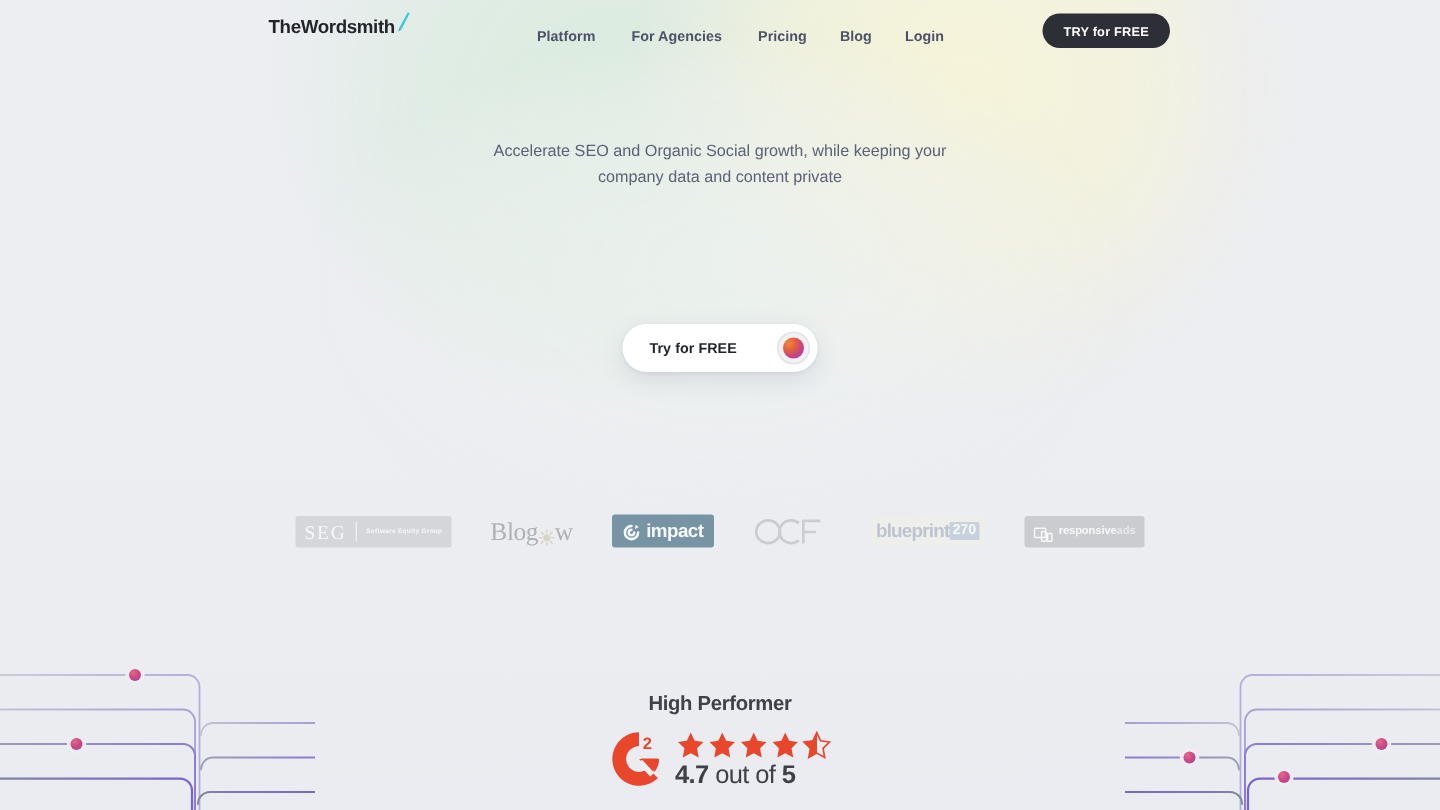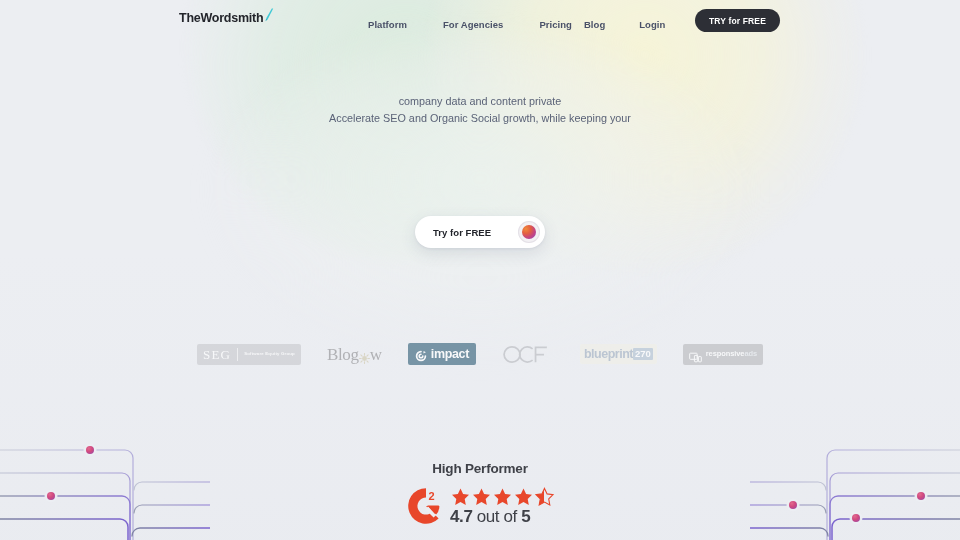--- a/index.html
+++ b/index.html
@@ -111,23 +111,23 @@
     display: inline-block;
     width: 10px; height: 14px;
     margin-left: 1px;
     margin-top: -4px;
     position: relative;
   }
   .brand-mark svg { display: block; }
 
   .main-nav {
     position: absolute;
-    left: 368px; top: 14px;
-    display: flex;
-    gap: 12px;
+    left: 358px; top: 14px;
+    display: flex;
+    gap: 0;
     align-items: center;
   }
   .nav-link {
     font-size: 9.5px;
     font-weight: 600;
     color: #4a5168;
     text-decoration: none;
     white-space: nowrap;
     letter-spacing: 0.05px;
   }
@@ -443,38 +443,38 @@
       </span>
     </a>
 
     <nav class="main-nav">
       <span class="nav-item-wrap" style="margin-right:24px">
         <a class="nav-link" href="#">Platform</a>
       </span>
       <span class="nav-item-wrap" style="margin-right:24px">
         <a class="nav-link" href="#">For Agencies</a>
       </span>
-      <span class="nav-item-wrap" style="">
+      <span class="nav-item-wrap" style="margin-right:22px">
         <a class="nav-link" href="#">Pricing</a>
       </span>
       <span class="nav-item-wrap" style="margin-right:22px">
         <a class="nav-link" href="#">Blog</a>
       </span>
       <span class="nav-item-wrap">
         <a class="nav-link" href="#">Login</a>
       </span>
     </nav>
 
     <button class="header-cta">TRY for FREE</button>
   </header>
 
   <section class="hero">
     <p class="hero-sub">
+      <span class="hero-sub-line">Accelerate SEO and Organic Social growth, while keeping your</span>
       <span class="hero-sub-line">company data and content private</span>
-      <span class="hero-sub-line">Accelerate SEO and Organic Social growth, while keeping your</span>
     </p>
   </section>
 
   <div class="hero-cta-wrap">
     <button class="hero-cta">
       <span class="hero-cta-label">Try for FREE</span>
       <span class="hero-cta-orb">
         <span class="hero-cta-orb-inner"></span>
       </span>
     </button>

